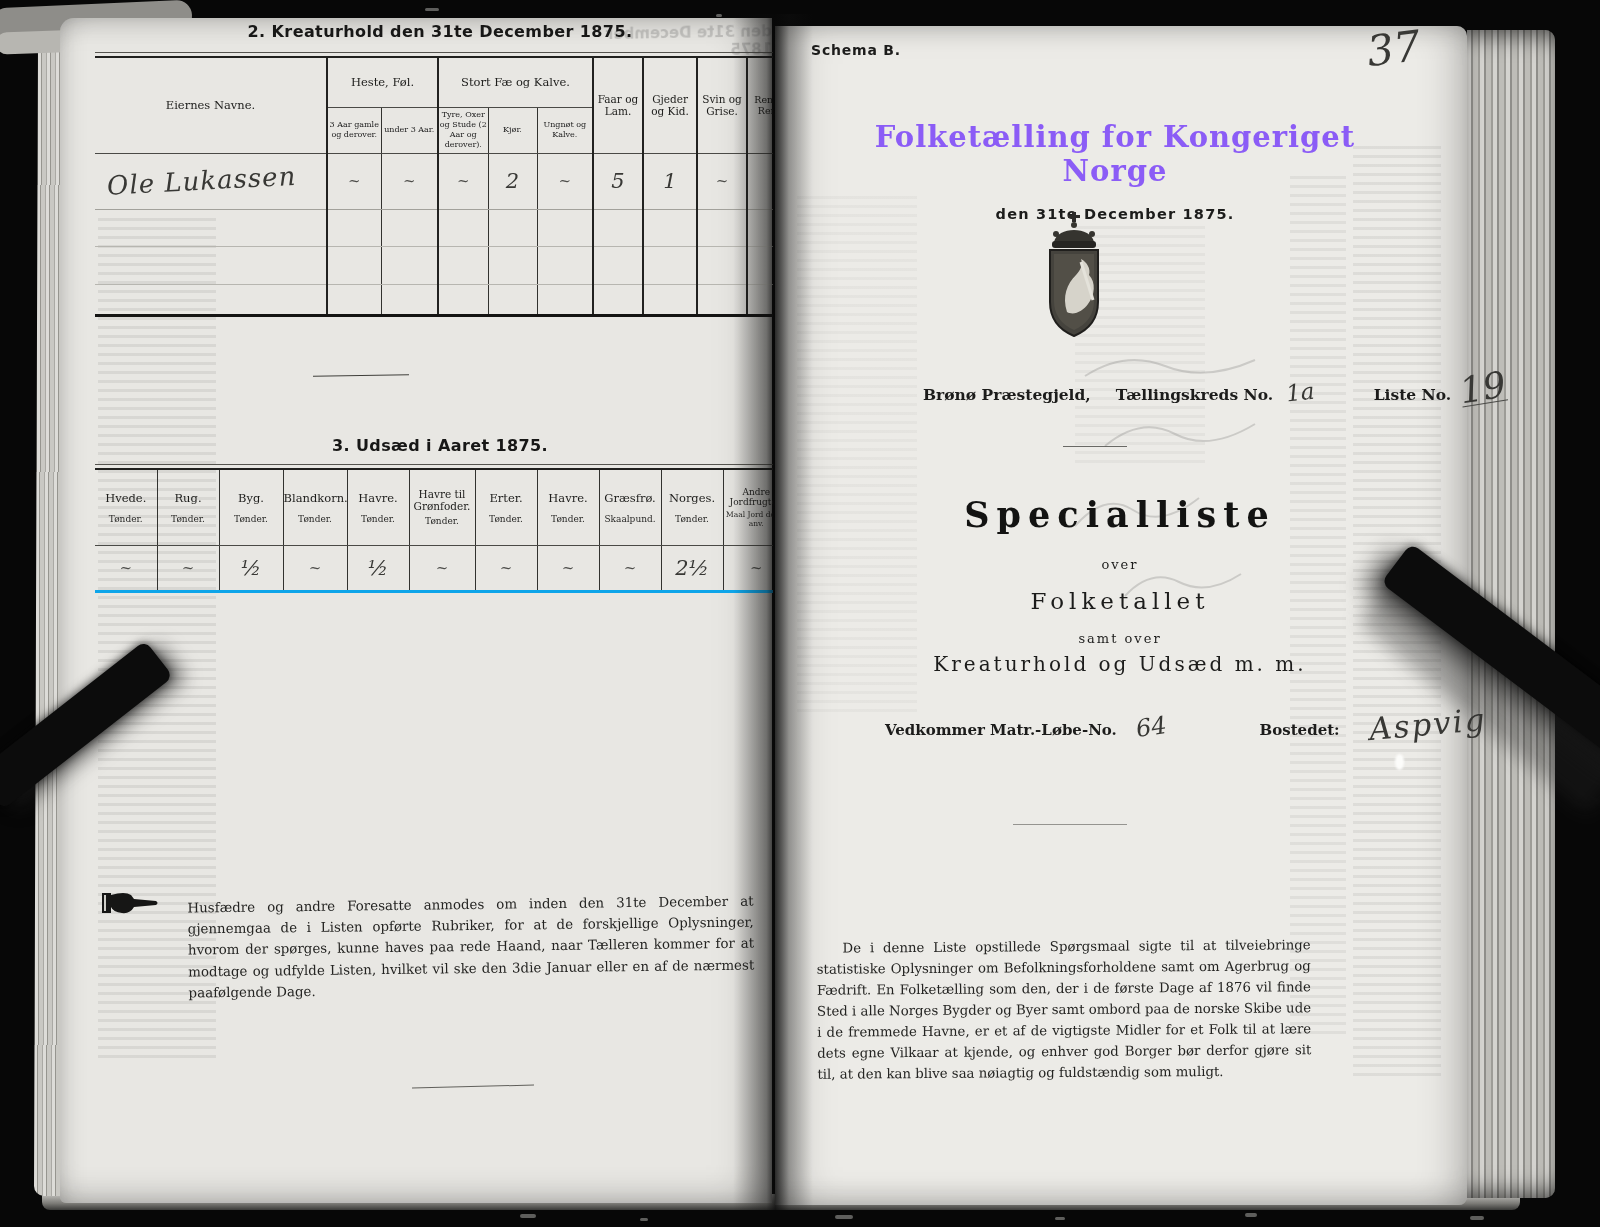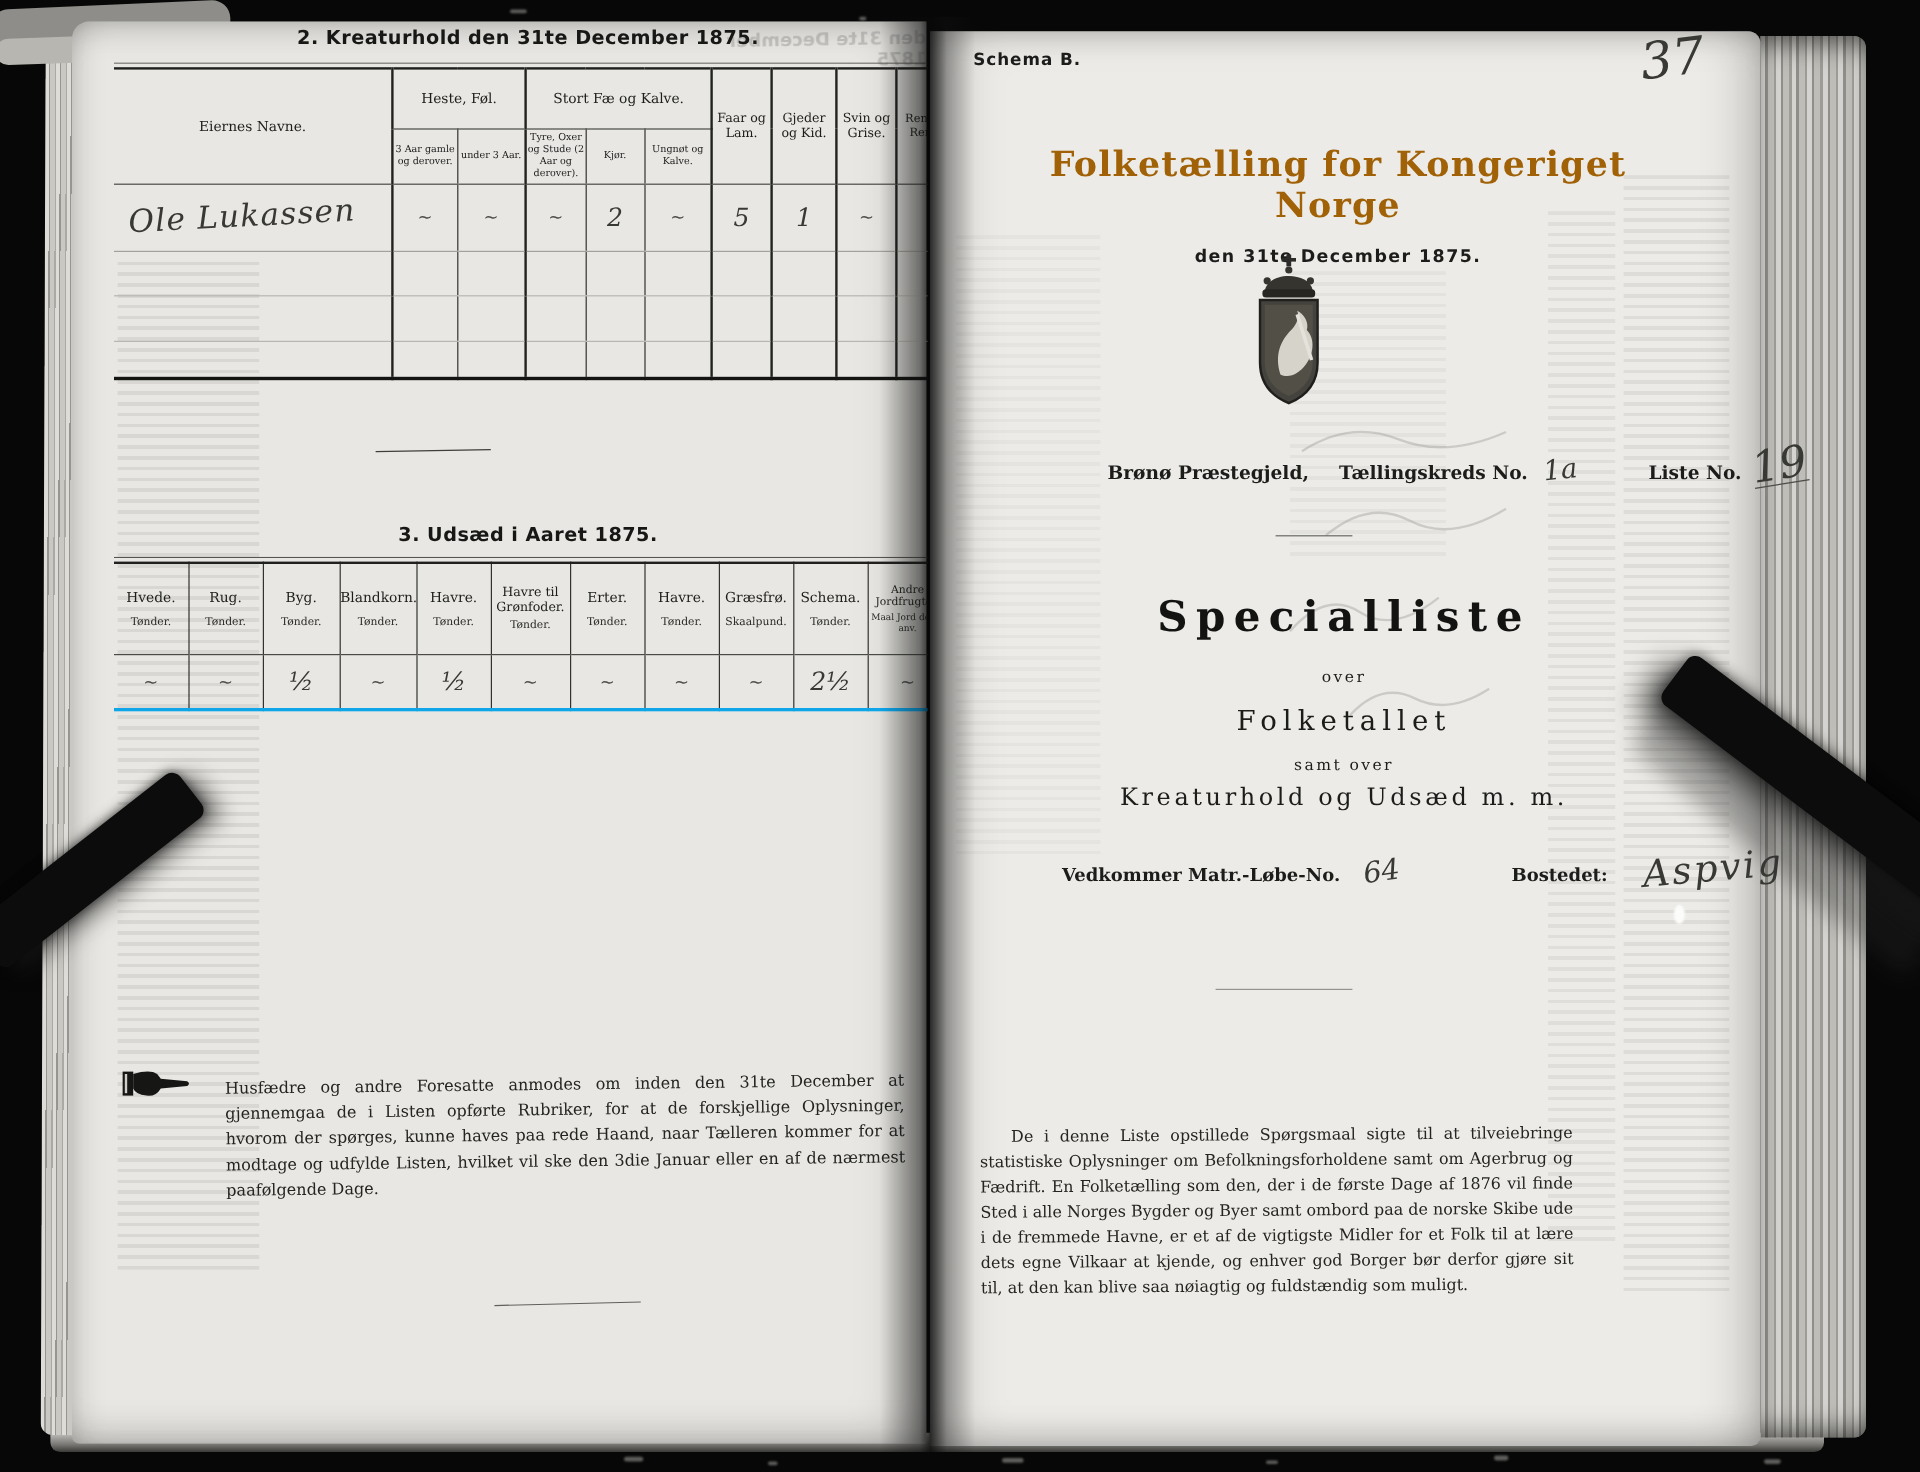--- a/index.html
+++ b/index.html
@@ -72,21 +72,21 @@
   .row-line{border-bottom:1px solid #a2a19b;}
   .row-line-light{border-bottom:1px solid #b7b6b0;}
   .unit{display:block;font-size:9px;margin-top:9px;color:#2a2a28;}
   .val{font-size:21px;}
   .ditto{font-size:15px;color:#4c4c49;}
 
   .divider{position:absolute;border-top:1.5px solid #3e3e3a;}
 
   
   .center-block{position:absolute;text-align:center;}
-  .rp-title{font-family:"DejaVu Serif",serif;font-weight:bold;font-size:29px;letter-spacing:1px;color:#a16207;}
+  .rp-title{font-family:"DejaVu Serif",serif;font-weight:bold;font-size:29px;letter-spacing:1px;color:#8b5cf6;}
   .rp-date{font-family:"DejaVu Sans",sans-serif;font-weight:bold;font-size:14.5px;letter-spacing:1.2px;margin-top:18px;}
   .fatface{font-weight:bold;font-size:35px;letter-spacing:7px;color:#131312;}
   .small-over{font-size:13px;letter-spacing:2px;}
   .mid-title{font-size:23px;letter-spacing:5px;}
   .mid-title2{font-size:20px;letter-spacing:3px;}
   .bold-serif{font-family:"DejaVu Serif",serif;font-weight:bold;}
   .para{position:absolute;font-size:13.3px;line-height:1.58;text-align:justify;color:#242422;}
 </style>
 </head>
 <body>
@@ -216,21 +216,21 @@
             <tr style="height:76px;">
           <td class="hdr hdr-line"><span>Hvede.</span><span class="unit">Tønder.</span></td>
           <td class="vminor hdr hdr-line"><span>Rug.</span><span class="unit">Tønder.</span></td>
           <td class="vminor hdr hdr-line"><span>Byg.</span><span class="unit">Tønder.</span></td>
           <td class="vminor hdr hdr-line"><span>Blandkorn.</span><span class="unit">Tønder.</span></td>
           <td class="vminor hdr hdr-line"><span>Havre.</span><span class="unit">Tønder.</span></td>
           <td class="vminor hdr hdr-line" style="font-size:10.5px;text-align:center;"><span>Havre til Grønfoder.</span><span class="unit" style="margin-top:4px;">Tønder.</span></td>
           <td class="vminor hdr hdr-line"><span>Erter.</span><span class="unit">Tønder.</span></td>
           <td class="vminor hdr hdr-line"><span>Havre.</span><span class="unit">Tønder.</span></td>
           <td class="vminor hdr hdr-line"><span>Græsfrø.</span><span class="unit">Skaalpund.</span></td>
-          <td class="vminor hdr hdr-line"><span>Schema.</span><span class="unit">Tønder.</span></td>
+          <td class="vminor hdr hdr-line"><span>Norges.</span><span class="unit">Tønder.</span></td>
           <td class="vminor hdr hdr-line" style="font-size:9px;"><span>Andre Jordfrugter.</span><span class="unit" style="margin-top:3px;font-size:7.5px;">Maal Jord dertil anv.</span></td>
         </tr>
         <tr style="height:46px;">
           <td class="hw ditto">~</td>
           <td class="vminor hw ditto">~</td>
           <td class="vminor hw val">½</td>
           <td class="vminor hw ditto">~</td>
           <td class="vminor hw val">½</td>
           <td class="vminor hw ditto">~</td>
           <td class="vminor hw ditto">~</td>

